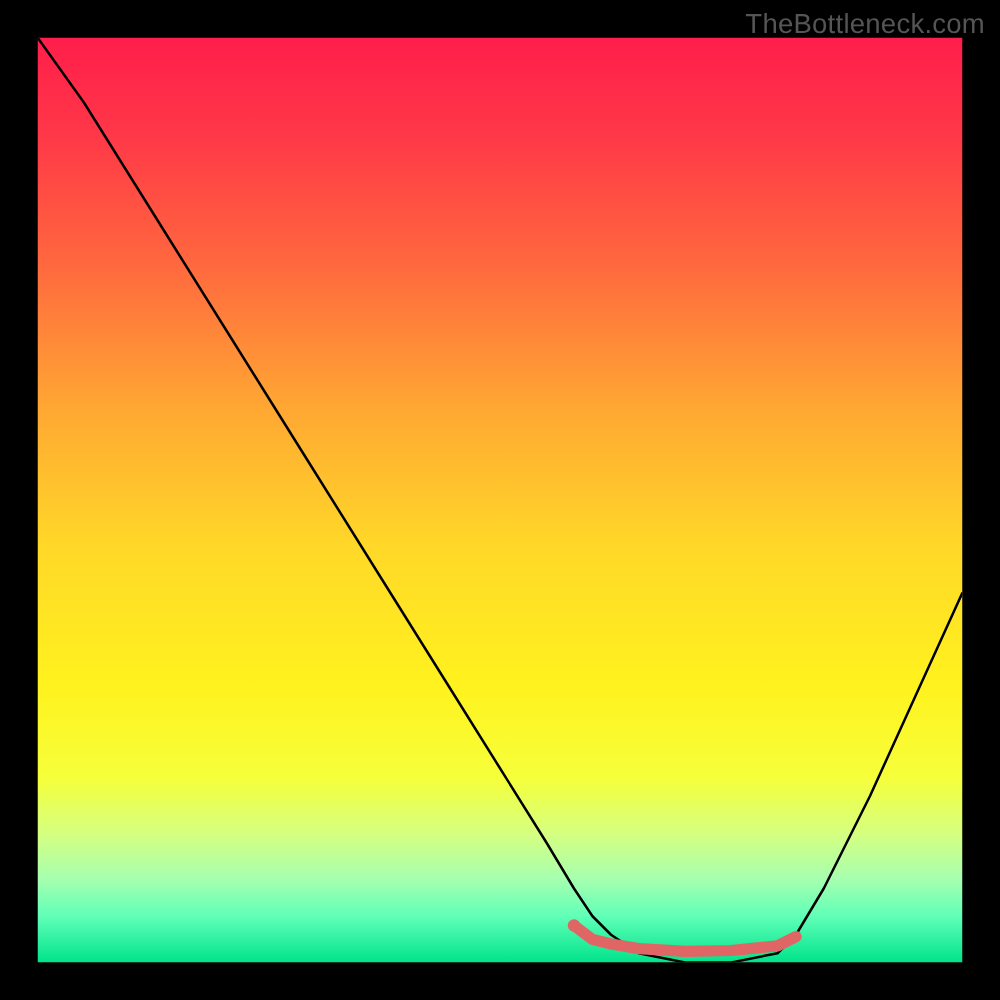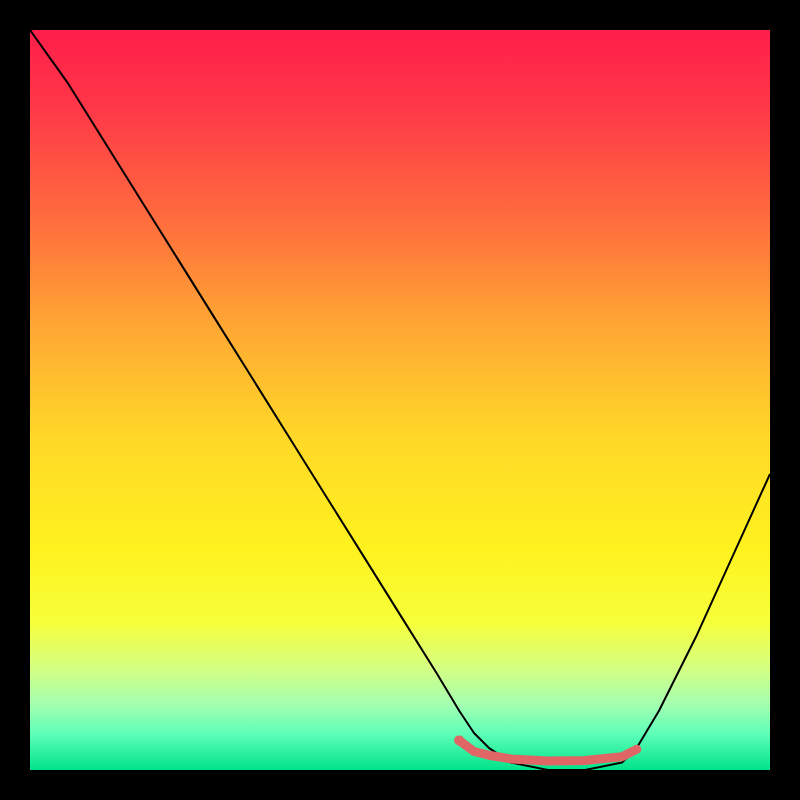--- a/index.html
+++ b/index.html
@@ -49,20 +49,21 @@
     width: 100%;
     height: 100%;
     z-index: 2;
   }
 </style>
 </head>
 <body>
 
 <div class="frame">
 
+  <div class="watermark">TheBottleneck.com</div>
 
   <div class="plot-area">
 
     <svg class="gradient" viewBox="0 0 740 740" preserveAspectRatio="none">
       <defs>
         <linearGradient id="bg-grad" x1="0" y1="0" x2="0" y2="1">
 
         <stop offset="0%" stop-color="#ff1e4b"></stop>
             <stop offset="10%" stop-color="#ff3648"></stop>
             <stop offset="25%" stop-color="#ff6a3e"></stop>

